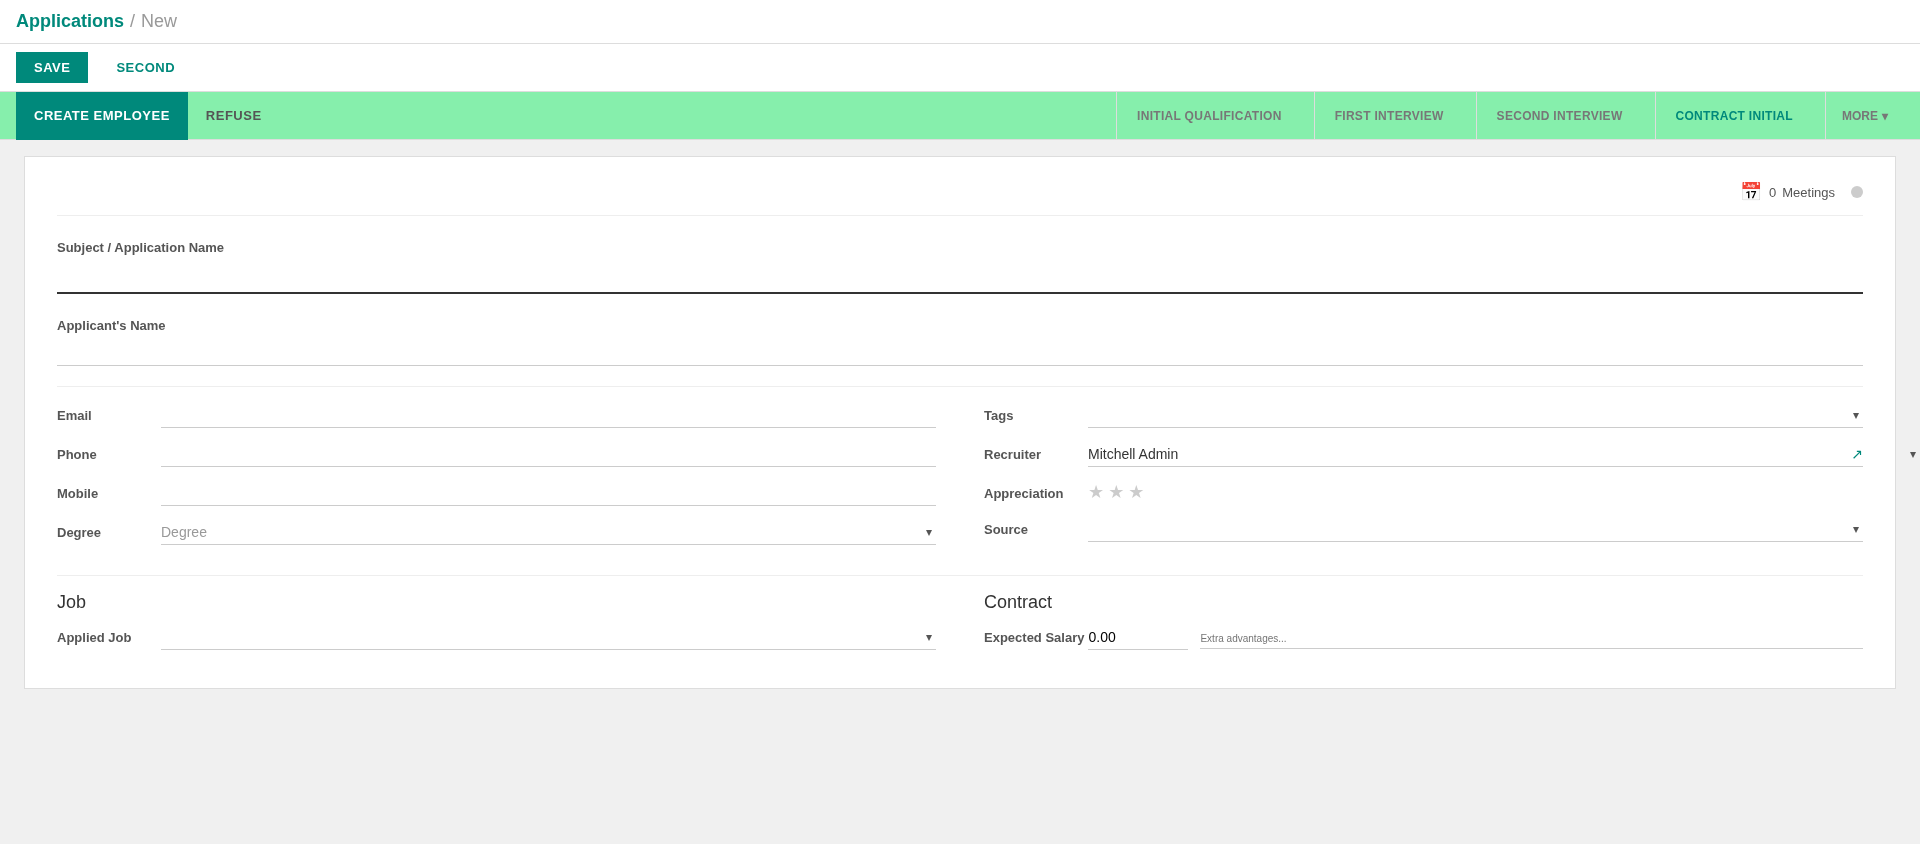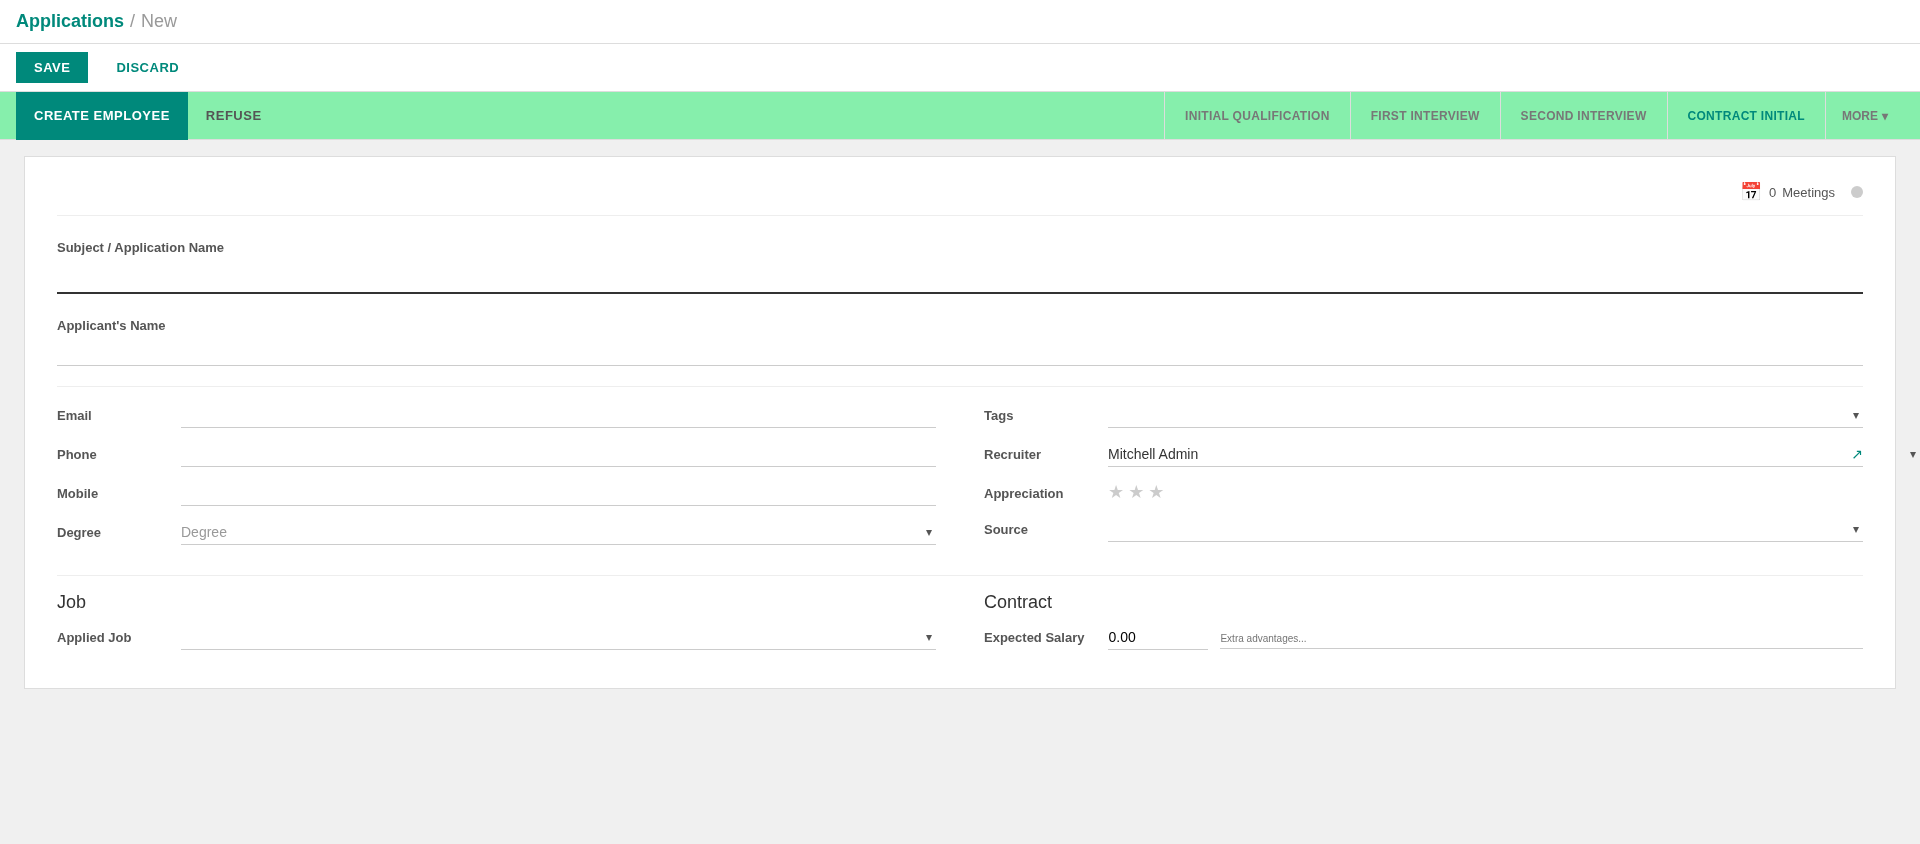--- a/index.html
+++ b/index.html
@@ -93,21 +93,21 @@
       padding: 10px 18px;
       font-size: 13px;
       font-weight: 600;
       cursor: pointer;
       letter-spacing: 0.5px;
       height: 48px;
     }
     .stage-steps {
       display: flex;
       margin-left: auto;
-      gap: 0;
+      gap: 12px;
     }
     .stage-step {
       display: flex;
       align-items: center;
       padding: 0 20px;
       height: 48px;
       font-size: 12px;
       font-weight: 600;
       color: #777;
       border-left: 1px solid #ddd;
@@ -193,21 +193,21 @@
       display: flex;
       gap: 48px;
     }
     .form-col {
       flex: 1;
     }
     .form-field {
       display: flex;
       align-items: baseline;
       margin-bottom: 14px;
-      gap: 24px;
+      gap: 4px;
     }
     .form-field-label {
       min-width: 100px;
       font-size: 13px;
       color: #555;
       font-weight: 600;
       white-space: nowrap;
     }
     .form-field-input {
       flex: 1;
@@ -346,21 +346,21 @@
 <body>
 
 <div class="top-nav">
   <a class="breadcrumb-link">Applications</a>
   <span class="breadcrumb-sep">/</span>
   <span class="breadcrumb-current">New</span>
 </div>
 
 <div class="action-bar">
   <button class="btn-save">SAVE</button>
-  <button class="btn-discard">DISCARD</button>
+  <button class="btn-discard">SECOND</button>
 </div>
 
 <div class="stage-bar">
   <div class="stage-left">
     <button class="btn-create-employee">CREATE EMPLOYEE</button>
     <button class="btn-refuse">REFUSE</button>
   </div>
   <div class="stage-steps">
     <div class="stage-step">
       <span>INITIAL QUALIFICATION</span>

